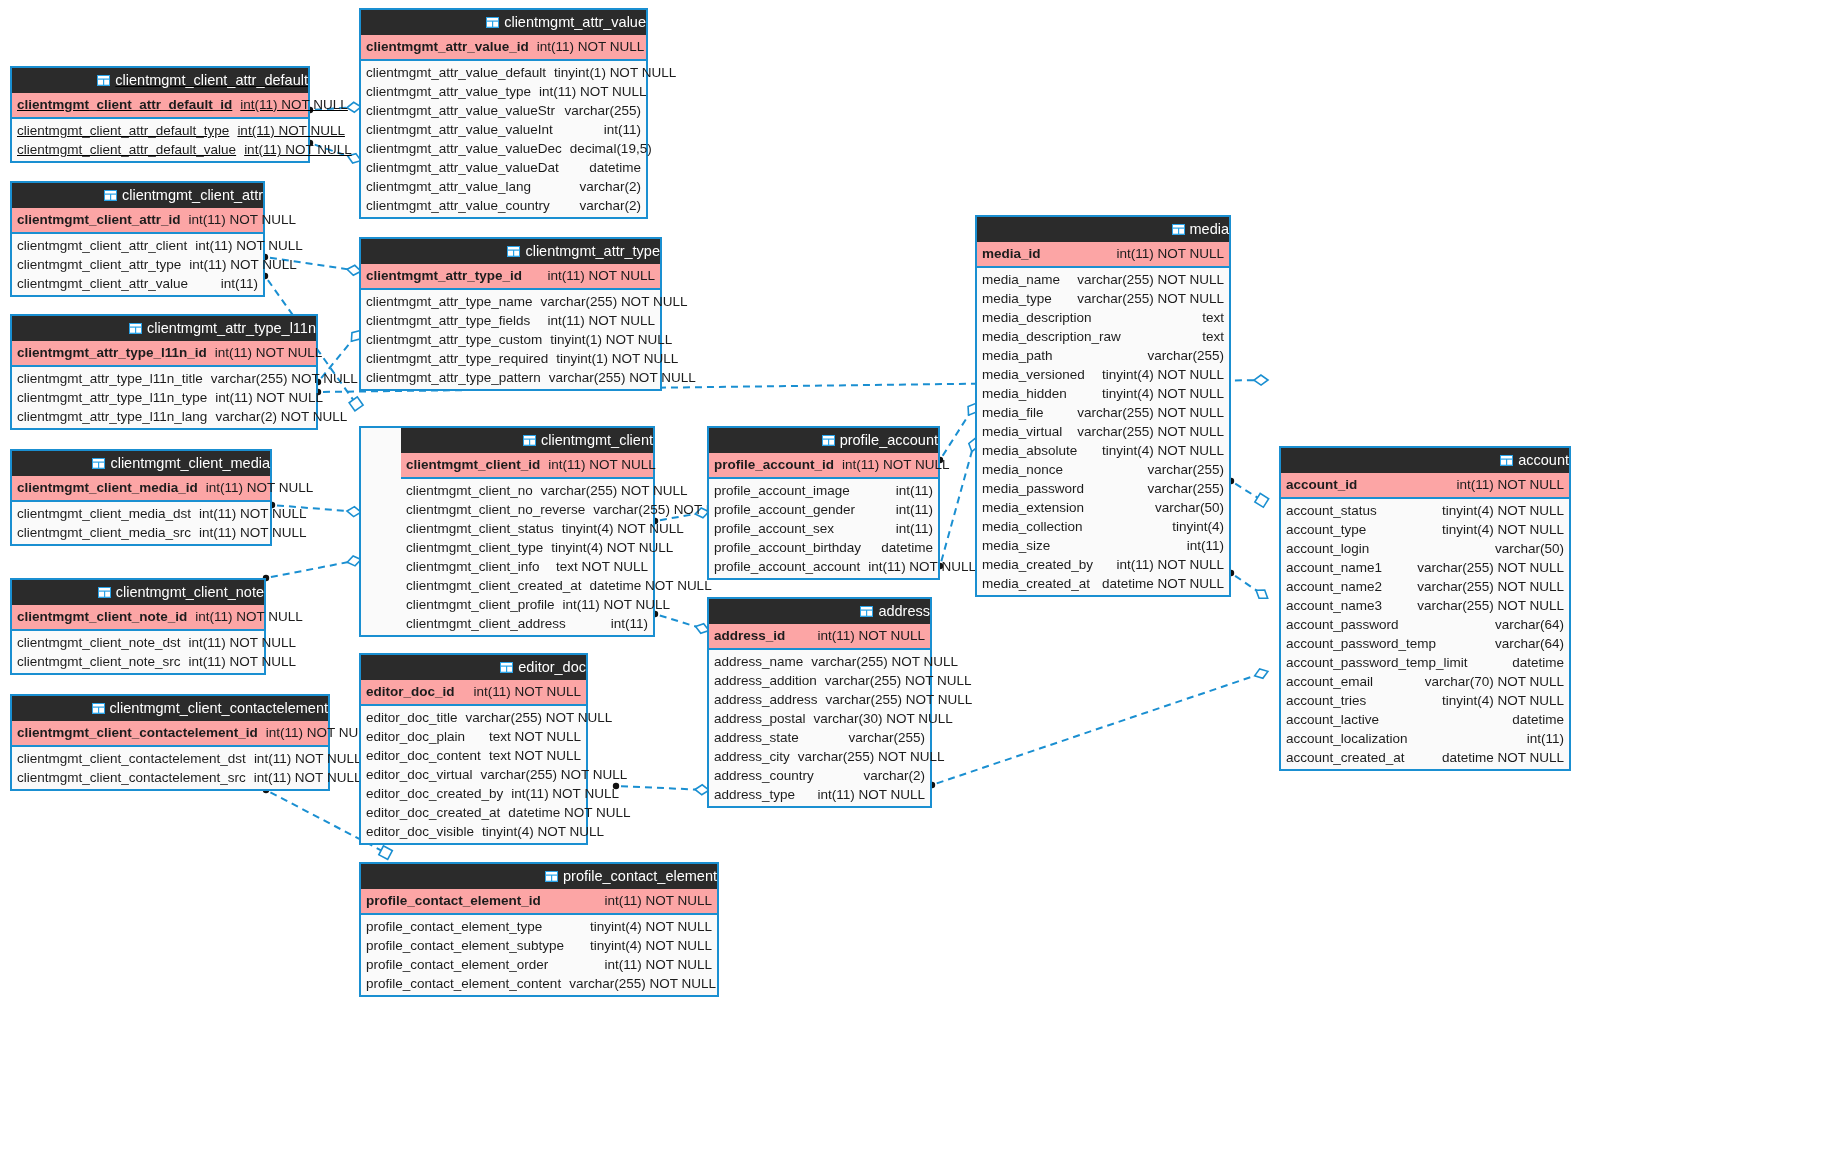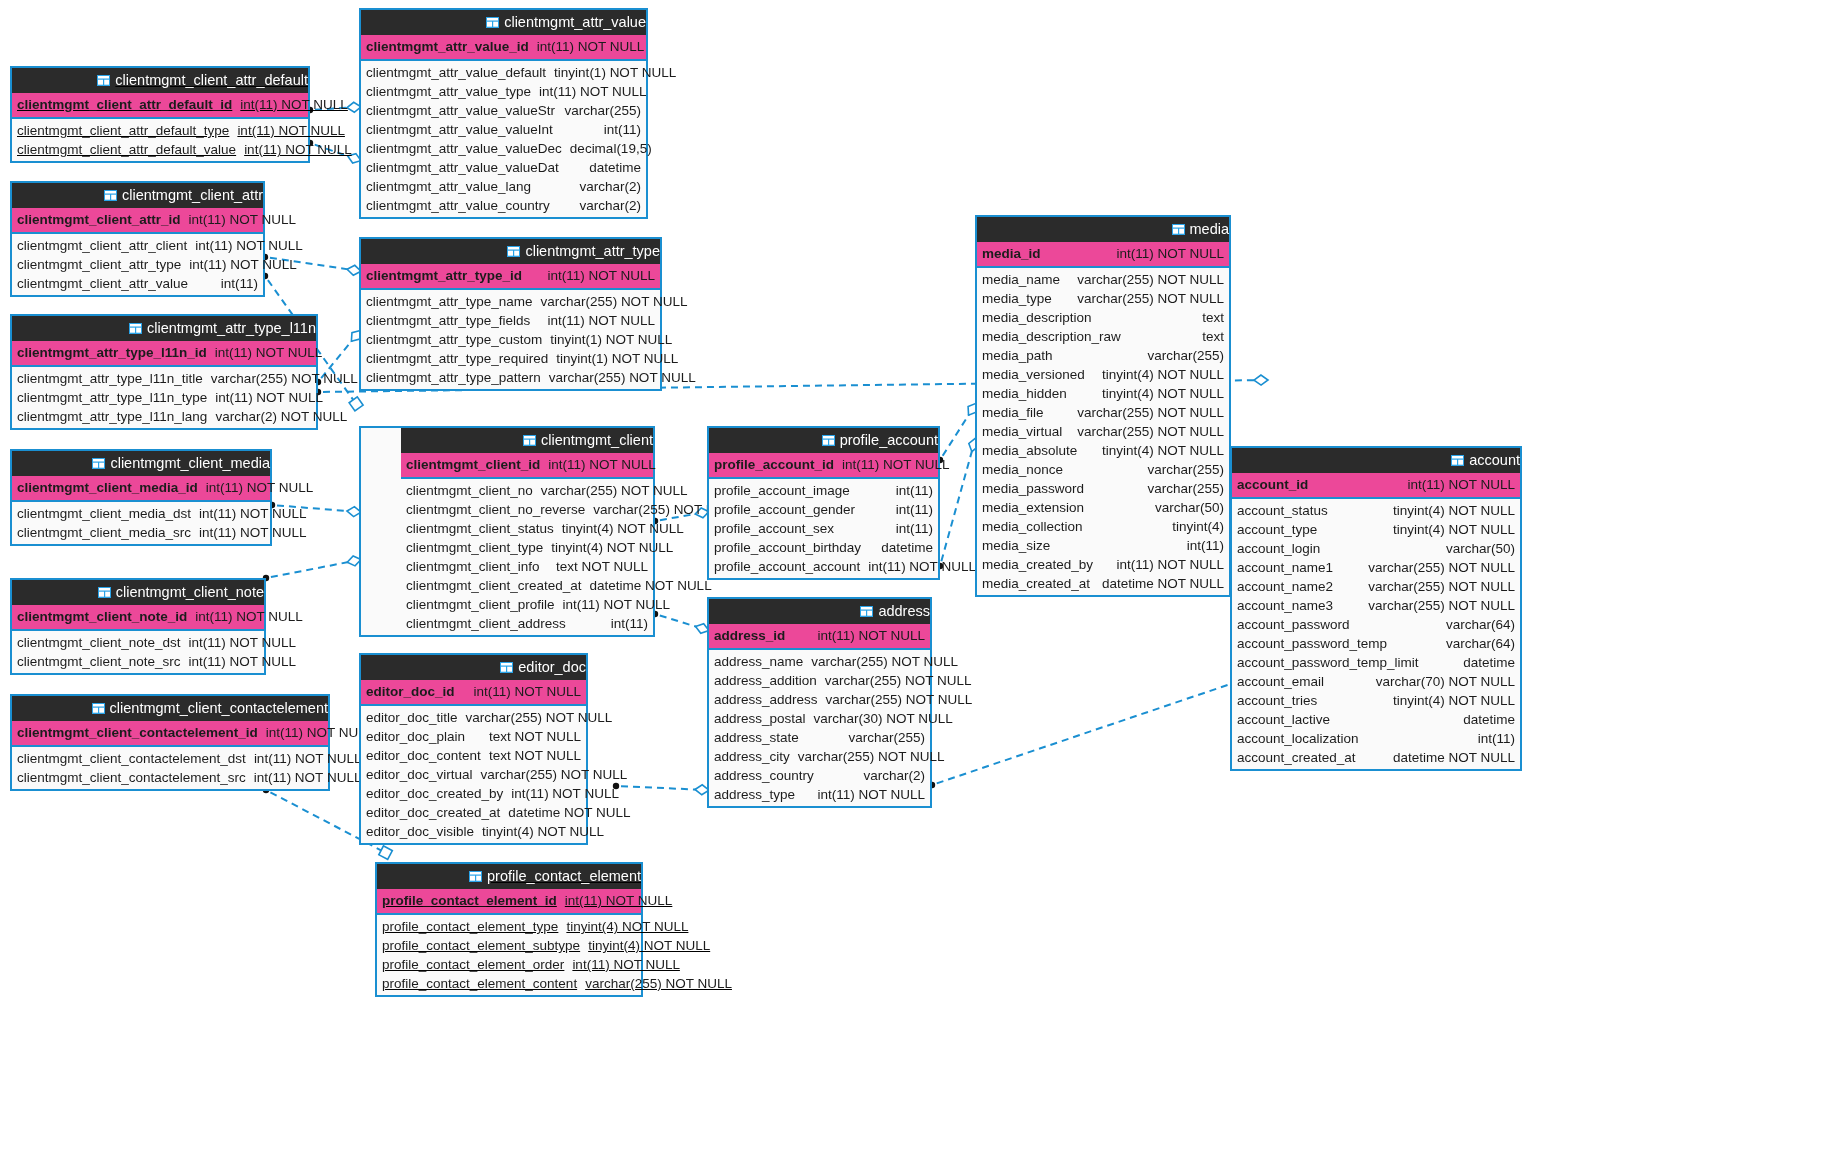--- a/index.html
+++ b/index.html
@@ -29,21 +29,21 @@
     position:relative;
   }
   .entity .hdr .tbl-icon{
     display:inline-block;
     width:13px;height:11px;
     vertical-align:-1px;
     margin-right:5px;
   }
   .entity .pk{
     border-bottom:2px solid #1a8fd1;
-    background:#ec4899;
+    background:#fca5a5;
   }
   .row{
     display:flex;
     justify-content:space-between;
     align-items:center;
     height:19px;
     line-height:19px;
     padding:0 5px;
     font-size:13.5px;
     color:#1c1c1c;
@@ -468,21 +468,21 @@
         <div class="row">
           <span class="col">editor_doc_created_at</span>
           <span class="typ">datetime NOT NULL</span>
         </div>
         <div class="row">
           <span class="col">editor_doc_visible</span>
           <span class="typ">tinyint(4) NOT NULL</span>
         </div>
       </div>
     </div>
-    <div class="entity" style="left: 375px; top: 862px; width: 268px; text-decoration: underline;">
+    <div class="entity" style="left: 359px; top: 862px; width: 360px;">
       <div class="hdr"><svg viewBox="0 0 13 11" class="tbl-icon">
           <rect x="0" y="0" width="13" height="11" fill="#2aa3e8"></rect>
           <rect x="1" y="1" width="11" height="2.5" fill="#ffffff"></rect>
           <rect x="1" y="4.7" width="5" height="5" fill="#ffffff"></rect>
           <rect x="7.2" y="4.7" width="4.8" height="5" fill="#ffffff"></rect>
         </svg><span>profile_contact_element</span></div>
       <div class="pk">
         <div class="row">
           <span class="col">profile_contact_element_id</span>
           <span class="typ">int(11) NOT NULL</span>
@@ -668,21 +668,21 @@
         <div class="row">
           <span class="col">media_created_by</span>
           <span class="typ">int(11) NOT NULL</span>
         </div>
         <div class="row">
           <span class="col">media_created_at</span>
           <span class="typ">datetime NOT NULL</span>
         </div>
       </div>
     </div>
-    <div class="entity" style="left: 1230px; top: 446px; width: 292px;">
+    <div class="entity" style="left: 1279px; top: 446px; width: 292px;">
       <div class="hdr"><svg viewBox="0 0 13 11" class="tbl-icon">
           <rect x="0" y="0" width="13" height="11" fill="#2aa3e8"></rect>
           <rect x="1" y="1" width="11" height="2.5" fill="#ffffff"></rect>
           <rect x="1" y="4.7" width="5" height="5" fill="#ffffff"></rect>
           <rect x="7.2" y="4.7" width="4.8" height="5" fill="#ffffff"></rect>
         </svg><span>account</span></div>
       <div class="pk">
         <div class="row">
           <span class="col">account_id</span>
           <span class="typ">int(11) NOT NULL</span>

